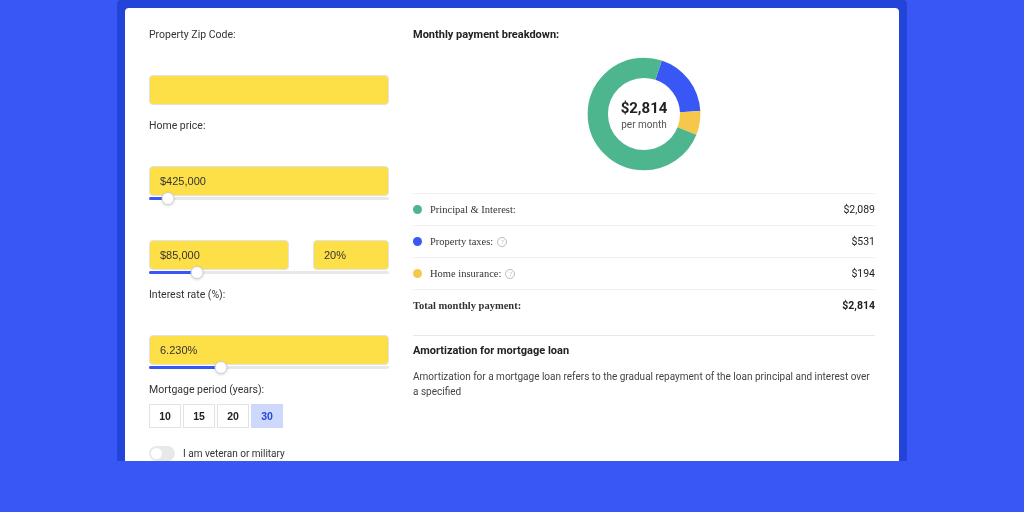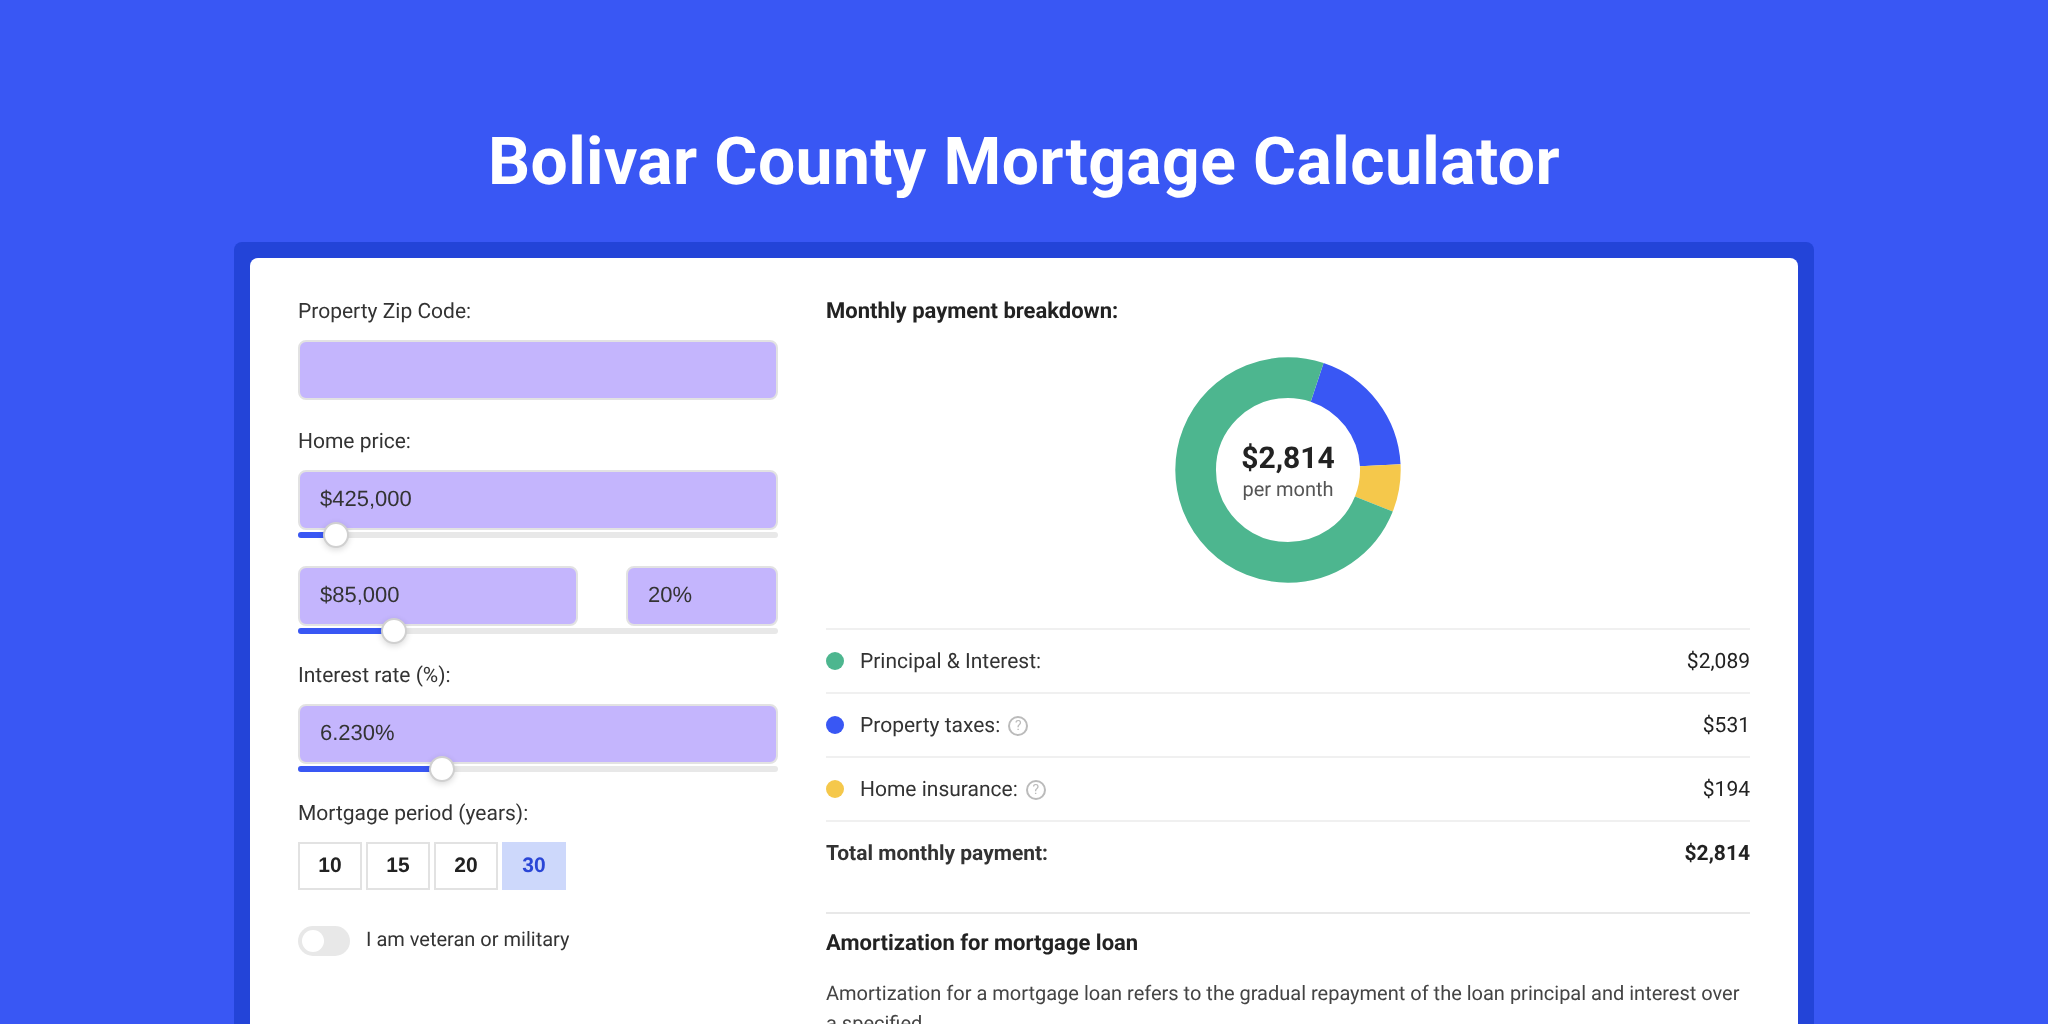--- a/index.html
+++ b/index.html
@@ -50,21 +50,22 @@
   display: block;
 }
 .text-input {
   width: 100%;
   height: 30px;
   border: 1px solid #e2e2e2;
   border-radius: 4px;
   padding: 0 10px;
   font-size: 11px;
   color: #333;
-  background: #c4b5fd;
+  background: #fde047;
+  margin-top: 26px;
 }
 .field-group { margin-bottom: 14px; position: relative; }
 
 .slider-track {
   height: 3px;
   background: #e8e8e8;
   border-radius: 2px;
   position: relative;
   margin-top: 1px;
 }
@@ -159,21 +160,21 @@
   border-bottom: 1px solid #f0f0f0;
 }
 .legend-row:first-of-type { border-top: 1px solid #f0f0f0; }
 .legend-dot {
   width: 9px;
   height: 9px;
   border-radius: 50%;
   margin-right: 8px;
   flex-shrink: 0;
 }
-.legend-label { font-size: 10.5px; color: #333; flex: 1; display: flex; align-items: center; gap: 4px;}
+.legend-label { font-size: 10.5px; color: #333; flex: 1; display: flex; align-items: center; gap: 4px; font-family: Liberation Serif, serif;}
 .legend-value { font-size: 10.5px; color: #222; }
 .legend-row.total .legend-label,
 .legend-row.total .legend-value { font-weight: 700; }
 .legend-row.total { border-bottom: none; align-items: center; }
 
 .info-icon {
   width: 10px;
   height: 10px;
   border-radius: 50%;
   border: 1px solid #bbb;
@@ -183,21 +184,20 @@
   font-size: 7px;
   color: #bbb;
 }
 
 .amort-text { font-size: 10px; color: #444; line-height: 1.5; }
 </style>
 </head>
 <body>
 
 <div class="page">
-  <h1 class="page-title">Bolivar County Mortgage Calculator</h1>
 
   <div class="card-shadow">
     <div class="card">
 
       <div class="left-col">
 
         <div class="field-group">
           <label class="field-label">Property Zip Code:</label>
           <input class="text-input" value="" style="">
         </div>

